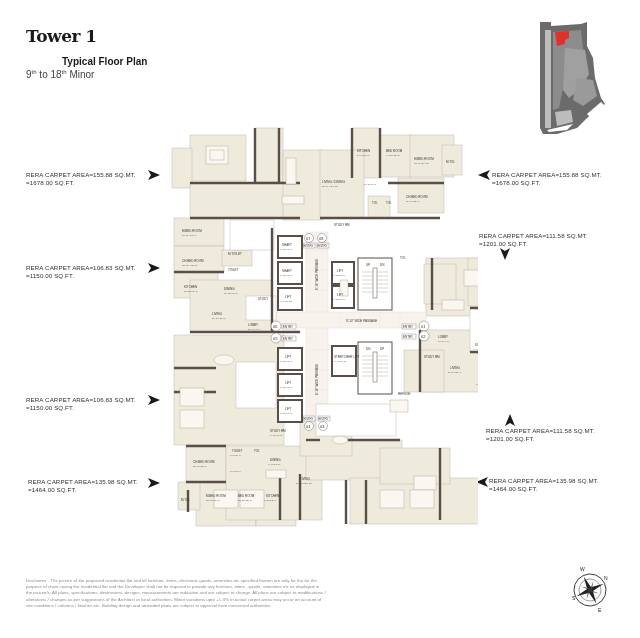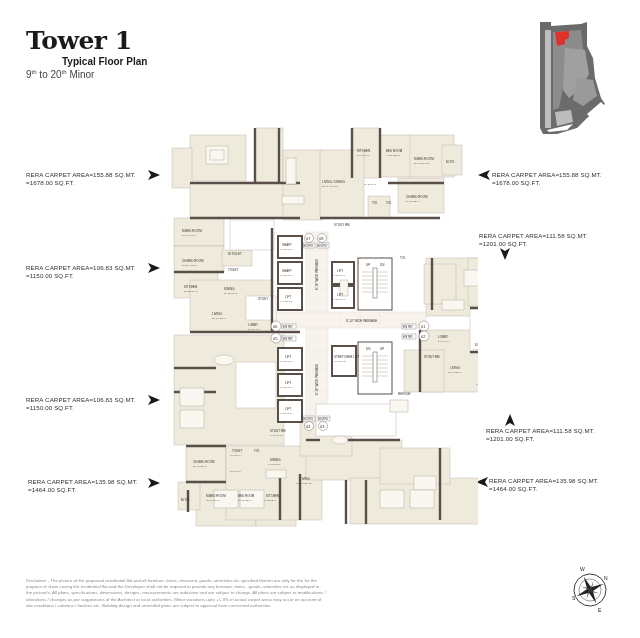--- a/index.html
+++ b/index.html
@@ -1,37 +1,37 @@
 <!DOCTYPE html>
 <html><head>
 <meta charset="utf-8">
 <style>
   html,body{margin:0;padding:0;background:#ffffff;}
   body{width:640px;height:638px;position:relative;overflow:hidden;font-family:"Liberation Sans",sans-serif;}
-  .title{position:absolute;left:26px;top:26px;font-family:"DejaVu Serif",serif;font-weight:bold;font-size:25px;color:#1a1a1a;letter-spacing:-0.5px;}
+  .title{position:absolute;left:26px;top:26px;font-family:"DejaVu Serif",serif;font-weight:bold;font-size:17px;color:#1a1a1a;letter-spacing:-0.5px;}
   .subtitle{position:absolute;left:26px;top:56px;font-size:10px;font-weight:bold;color:#1a1a1a;margin-left:36px;}
   .floors{position:absolute;left:26px;top:69px;font-size:10px;color:#444;}
   .floors sup{font-size:6px;}
   .keyplan{position:absolute;left:537px;top:18px;width:70px;height:118px;}
   .area{position:absolute;font-size:6.2px;color:#333;line-height:8px;letter-spacing:0.1px;}
   .area .l1,.area .l2{display:block;white-space:nowrap;}
   .arrow{position:absolute;width:0;height:0;}
   .plan{position:absolute;left:168px;top:122px;width:310px;height:440px;}
   .disclaimer{position:absolute;left:26px;top:578px;width:300px;font-size:4.4px;line-height:6.2px;color:#8a8a8a;}
   .compass{position:absolute;left:566px;top:566px;width:48px;height:48px;}
   .rlabel{font-family:"Liberation Sans",sans-serif;font-size:3px;fill:#3a3330;}
   .rdim{font-family:"Liberation Sans",sans-serif;font-size:2.4px;fill:#5a504a;}
   .elabel{font-family:"Liberation Sans",sans-serif;font-size:3px;fill:#3a3330;}
 </style>
 </head>
 <body>
 
 <div class="title">Tower 1</div>
 <div class="subtitle">Typical Floor Plan</div>
-<div class="floors"><span>9</span><sup>th</sup><span> to 20</span><sup>th</sup><span> Minor</span></div>
+<div class="floors"><span>9</span><sup>th</sup><span> to 18</span><sup>th</sup><span> Minor</span></div>
 
 <svg class="keyplan" viewBox="0 0 70 118">
   <rect x="0" y="0" width="70" height="118" fill="#ffffff"></rect>
   <path d="M3 4 L14 4 L14 8 L44 6 L50 4 L50 28 L56 40 L58 60 L64 80 L68 86 L60 92 L50 100 L40 110 L20 116 L6 116 L3 110 Z" fill="#6b6b6b"></path>
   <path d="M8 12 L14 12 L14 110 L8 110 Z" fill="#bdbdbd"></path>
   <path d="M16 14 L44 12 L46 30 L50 44 L42 56 L32 64 L26 70 L22 90 L16 92 Z" fill="#8c8c8c"></path>
   <path d="M28 30 L48 32 L52 56 L44 70 L32 80 L26 72 Z" fill="#a0a0a0"></path>
   <path d="M40 60 L56 62 L60 78 L46 88 L36 82 Z" fill="#9a9a9a"></path>
   <path d="M18 94 L34 92 L36 104 L20 108 Z" fill="#bcbcbc"></path>
   <path d="M18 14 L32 13 L32 20 L28 22 L28 26 L20 28 Z" fill="#e0322c"></path>

